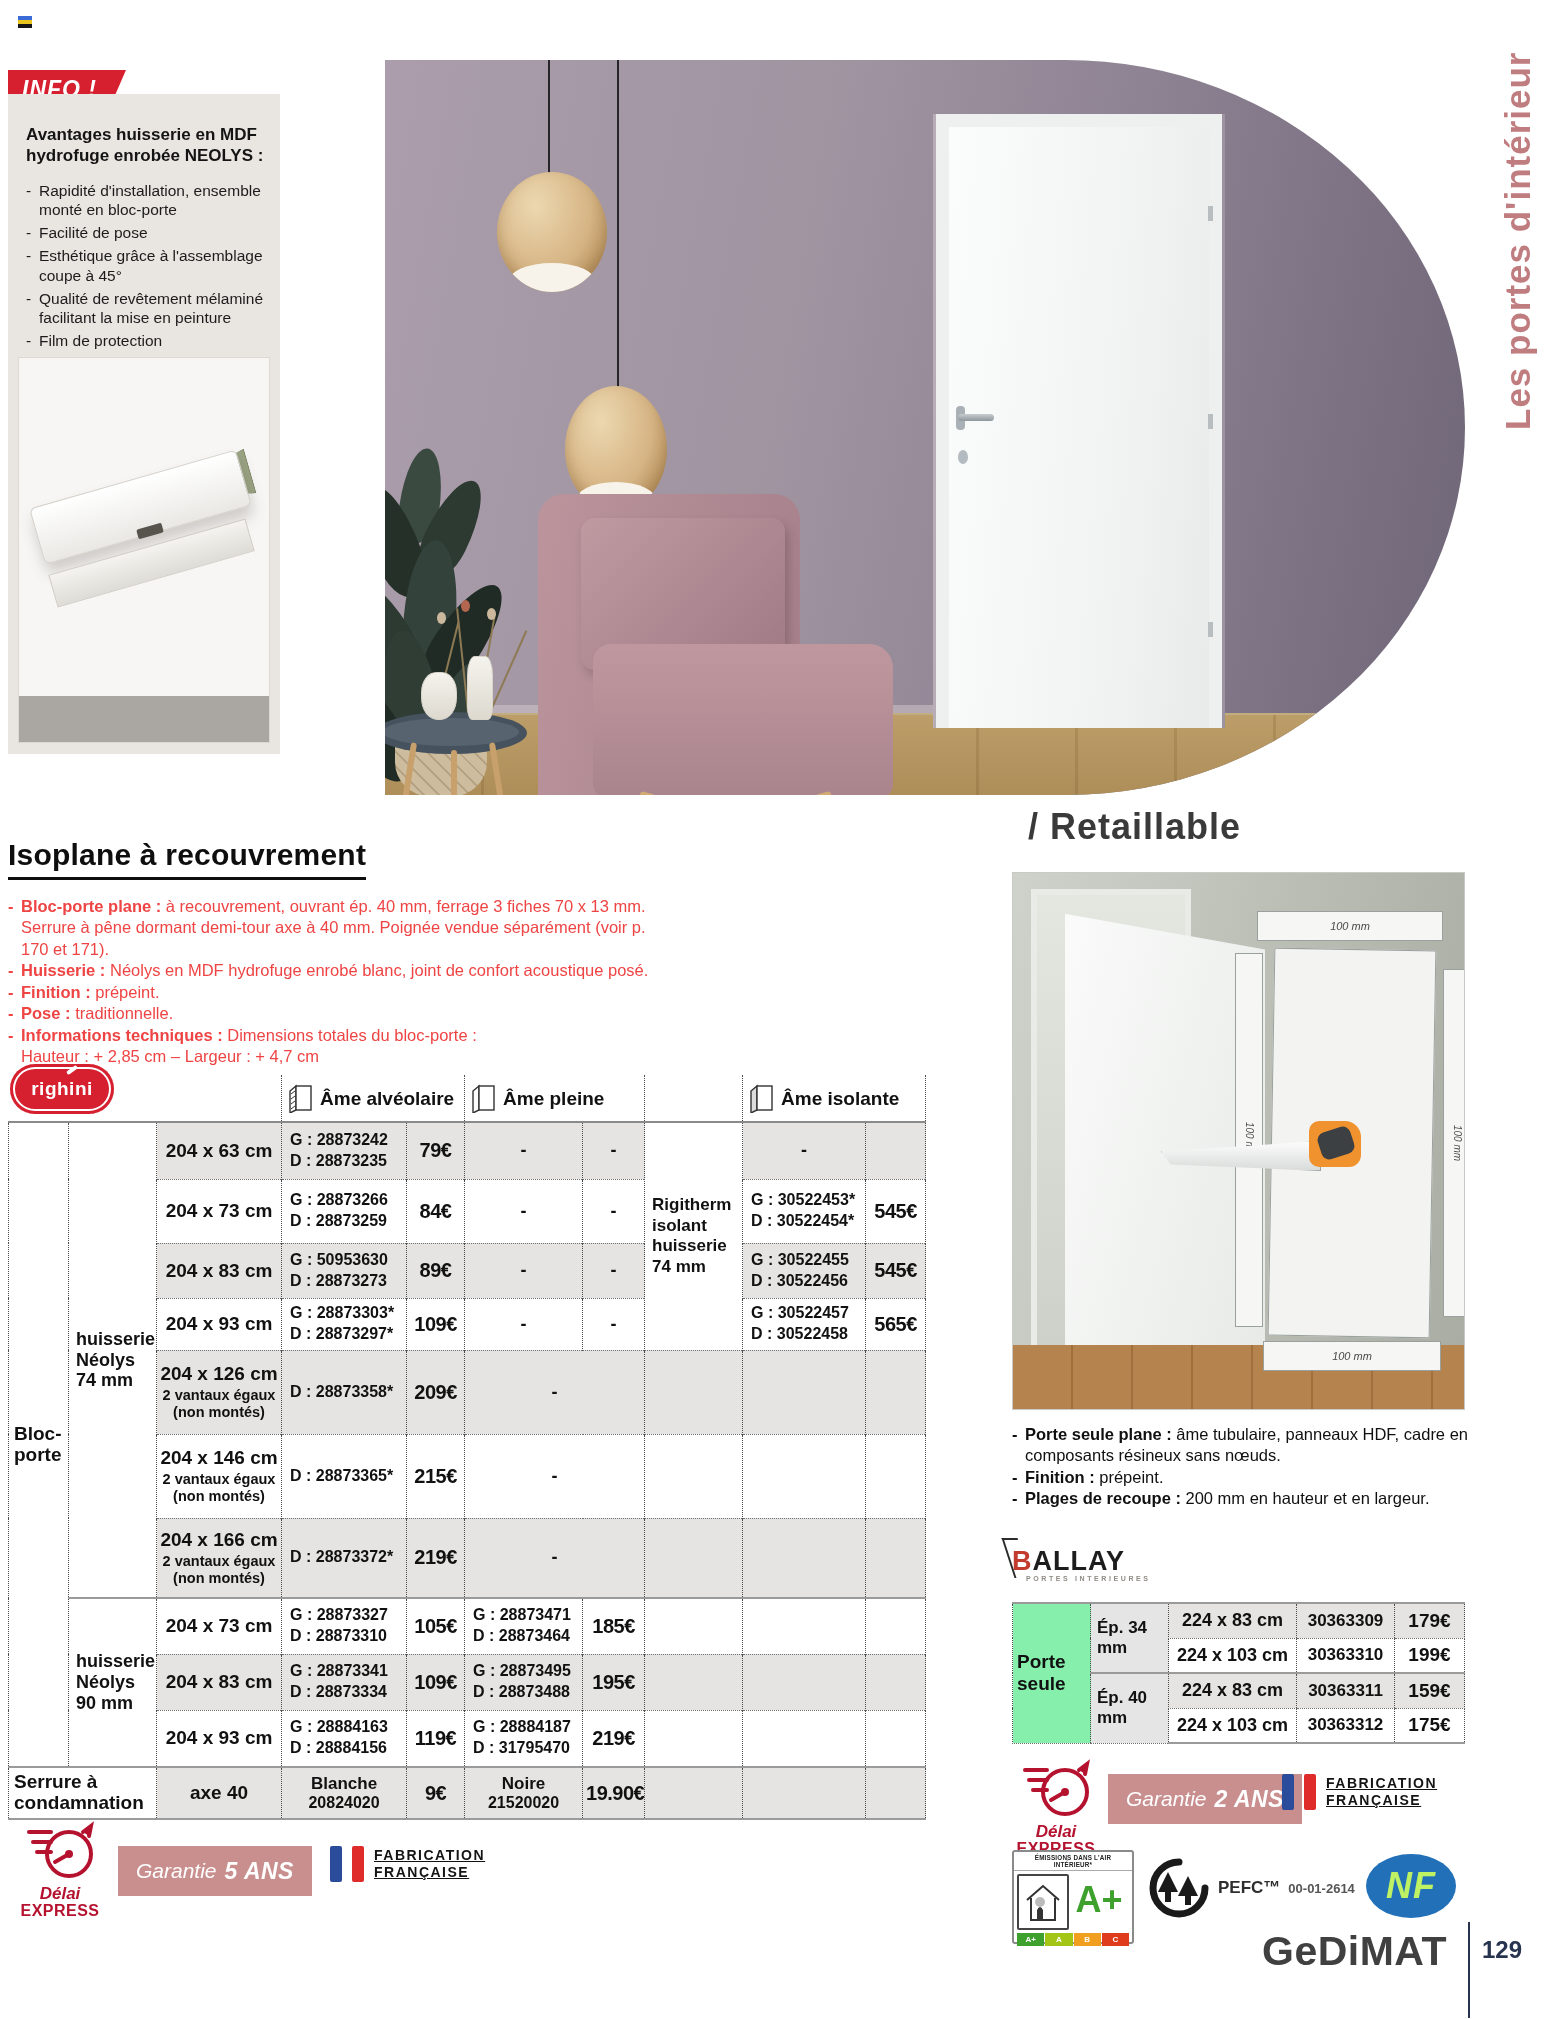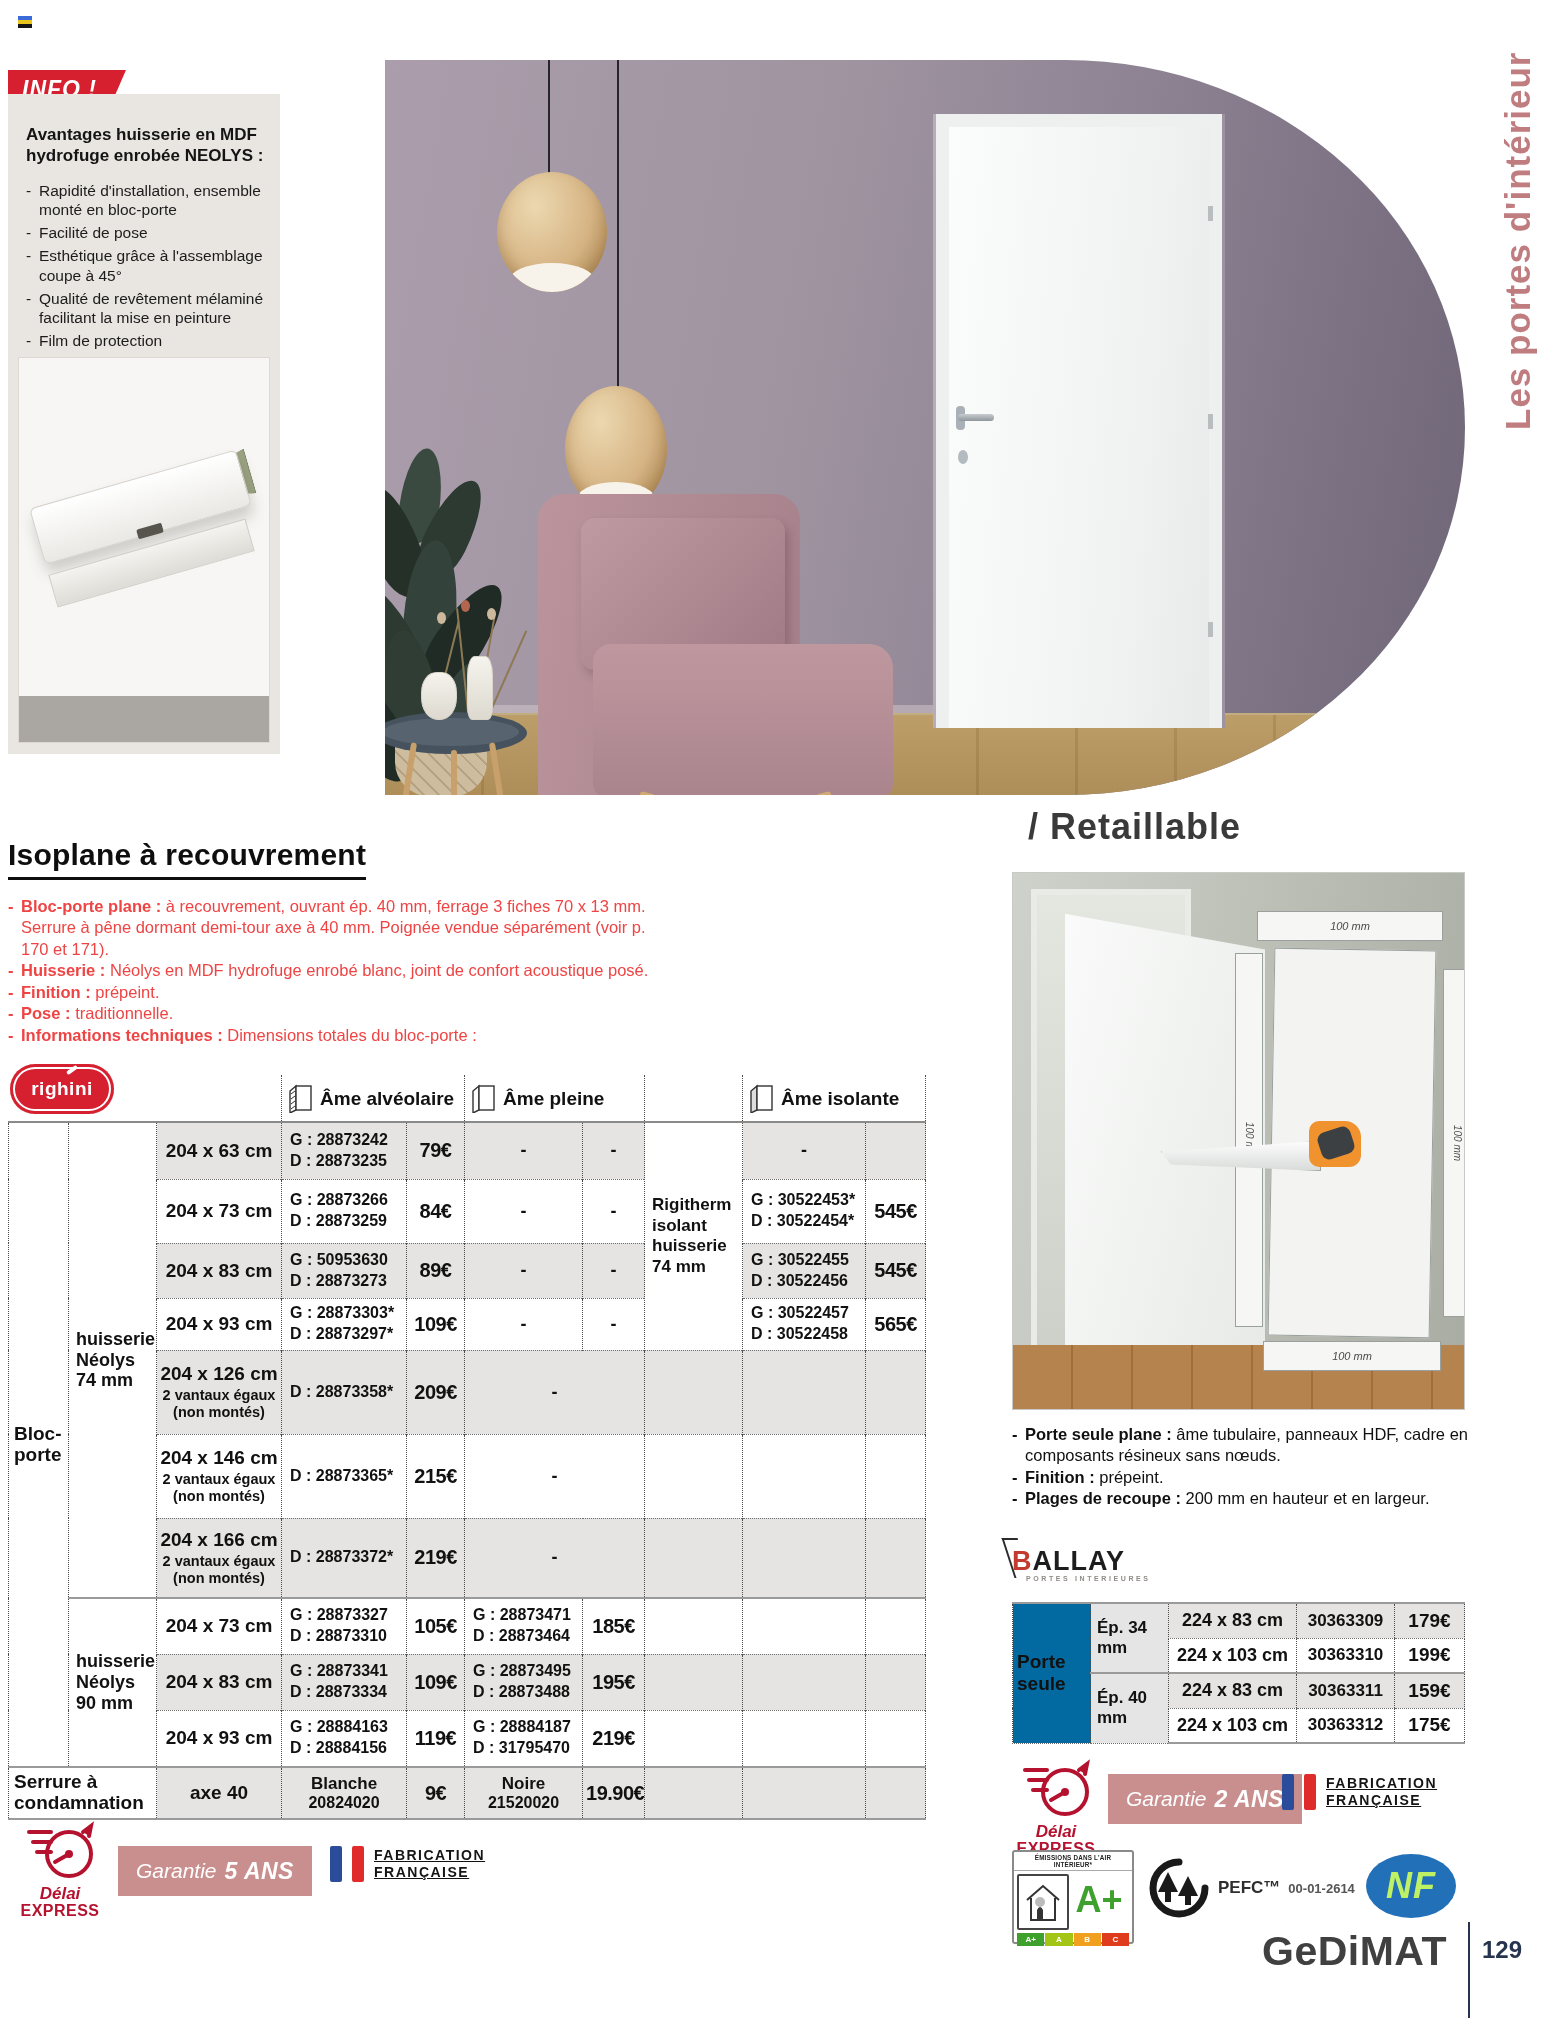--- a/index.html
+++ b/index.html
@@ -138,21 +138,21 @@
   .righini .txt{color:#fff;font-weight:800;font-size:19px;letter-spacing:0.5px;}
   .righini .acc{position:absolute;left:56px;top:4px;width:12px;height:4px;background:#fff;transform:rotate(-35deg);border-radius:2px;}
 
   .btable{position:absolute;left:1012px;top:1602px;width:452px;font-size:16px;}
   .btable td{border-left:1px dotted #4c4c4c;}
   .btable tr td:last-child{border-right:1px dotted #4c4c4c;}
   .btable tr:first-child td{border-top:2px solid #9a9a9a;}
   .btable tr td{border-bottom:1px dotted #6f6f6f;}
   .btable tr.sec td{border-top:2px solid #9a9a9a;}
   .btable tr:last-child td{border-bottom:2px solid #9a9a9a;}
-  .btable .bgrp{font-size:19px;font-weight:800;background:#0369a1;text-align:left;padding-left:4px;line-height:1.15;}
+  .btable .bgrp{font-size:19px;font-weight:800;background:#86efac;text-align:left;padding-left:4px;line-height:1.15;}
   .btable .bep{font-size:17px;font-weight:800;background:#e5e5e5;text-align:left;padding-left:6px;line-height:1.2;}
   .btable .bdim{font-size:18px;font-weight:800;}
   .btable .bcode{font-size:17px;font-weight:600;}
   .btable .bprice{font-size:19px;font-weight:900;}
 
   
   .delai{position:absolute;width:96px;text-align:center;color:#b5122f;}
   .delai .dtxt1{font-size:17px;font-style:italic;font-weight:700;margin-top:-4px;}
   .delai .dtxt2{font-size:16px;font-weight:900;letter-spacing:0.5px;margin-top:-2px;}
   .garantie{position:absolute;background:#c98e8e;color:#fff;font-style:italic;height:50px;
@@ -265,20 +265,21 @@
 
   <div class="vtitle" data-name="section-vertical-title">Les portes d'intérieur</div>
 
   <div class="isoplane-title" data-name="product-heading">Isoplane à recouvrement</div>
   <div class="specs" data-name="product-specs">
     <div class="spec" data-name="spec-line"><b>Bloc-porte plane :</b> <span>à recouvrement, ouvrant ép. 40 mm, ferrage 3 fiches 70 x 13 mm. Serrure à pêne dormant demi-tour axe à 40 mm. Poignée vendue séparément (voir p. 170 et 171).</span></div>
     <div class="spec" data-name="spec-line"><b>Huisserie :</b> <span>Néolys en MDF hydrofuge enrobé blanc, joint de confort acoustique posé.</span></div>
     <div class="spec" data-name="spec-line"><b>Finition :</b> <span>prépeint.</span></div>
     <div class="spec" data-name="spec-line"><b>Pose :</b> <span>traditionnelle.</span></div>
     <div class="spec" data-name="spec-line"><b>Informations techniques :</b> <span>Dimensions totales du bloc-porte :</span></div>
+    <div class="spec-extra" data-name="spec-dimensions">Hauteur : + 2,85 cm – Largeur : + 4,7 cm</div>
   </div>
 
   <div class="ret-title" data-name="retaillable-heading">/ Retaillable</div>
   <div class="ret-photo" data-name="retaillable-photo">
     <div class="rp-opening" data-name="doorway"></div>
     <div class="rp-doorleaf" data-name="open-door"></div>
     <div class="rp-floor" data-name="wood-floor"></div>
     <div class="rp-strip" data-name="trim-strip-top" style="left:244px;top:38px;width:186px;height:30px;">100 mm</div>
     <div class="rp-strip vert" data-name="trim-strip-left" style="left:222px;top:80px;width:28px;height:374px;">100 mm</div>
     <div class="rp-panel" data-name="porte-seule-panel"></div>

